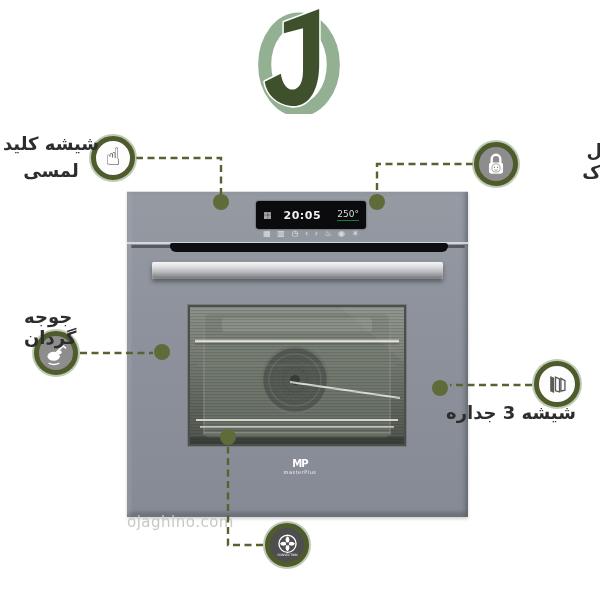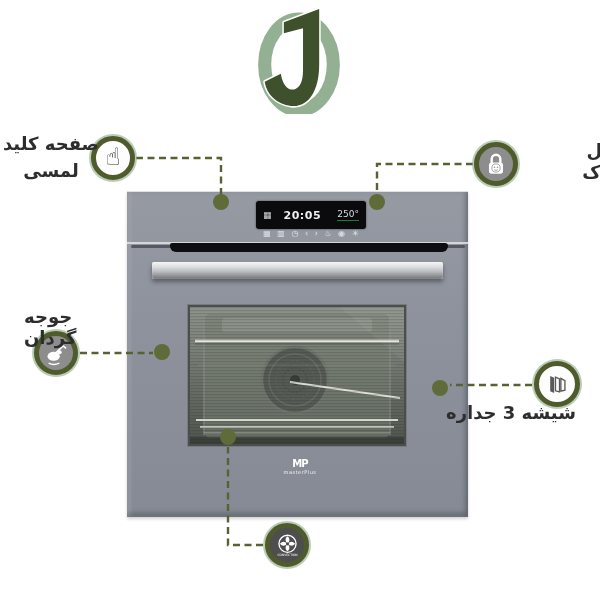--- a/index.html
+++ b/index.html
@@ -126,20 +126,21 @@
       <rect x="0" y="130" width="214" height="7" fill="#2e322d" opacity="0.6"></rect>
       <rect x="0" y="0" width="214" height="137" fill="url(#scan)" opacity="0.55"></rect>
     </svg>
   </div>
 
   <div class="mp-logo">
     <div class="mp-main">MP</div>
     <div class="mp-sub">masterPlus</div>
   </div>
 
+  <div class="watermark">ojaghino.com</div>
 
   <svg class="connectors" width="600" height="600" viewBox="0 0 600 600">
     <g fill="none" stroke="#566230" stroke-width="2.4" stroke-dasharray="7 4.5">
       <path d="M136 158 H221 V195"></path>
       <path d="M473 164 H377 V195"></path>
       <path d="M80 353 H153"></path>
       <path d="M532 385 H450"></path>
       <path d="M263 545 H228 V447"></path>
     </g>
     <g fill="#5f6b39" stroke="none">
@@ -192,20 +193,20 @@
         <path d="M12 10.5 Q8.5 6.5 12 3.8 Q15.5 6.5 12 10.5" transform="rotate(90 12 10.5)"></path>
         <path d="M12 10.5 Q8.5 6.5 12 3.8 Q15.5 6.5 12 10.5" transform="rotate(180 12 10.5)"></path>
         <path d="M12 10.5 Q8.5 6.5 12 3.8 Q15.5 6.5 12 10.5" transform="rotate(270 12 10.5)"></path>
       </g>
       <circle cx="12" cy="10.5" r="1.4" fill="#4e4e4e"></circle>
       <text x="12" y="21.6" font-size="2.7" fill="#ffffff" text-anchor="middle" font-family="DejaVu Sans, sans-serif">CONVECTION</text>
     </svg>
   </div>
 
   <div class="callout-label label-touch">
-    <div>صفحه کلید</div>
+    <div>شیشه کلید</div>
     <div>لمسی</div>
   </div>
   <div class="callout-label label-lock">قفل کودک</div>
   <div class="callout-label label-rotisserie">جوجه گردان</div>
   <div class="callout-label label-glass">شیشه 3 جداره</div>
 
 </div>
 
 </body></html>

